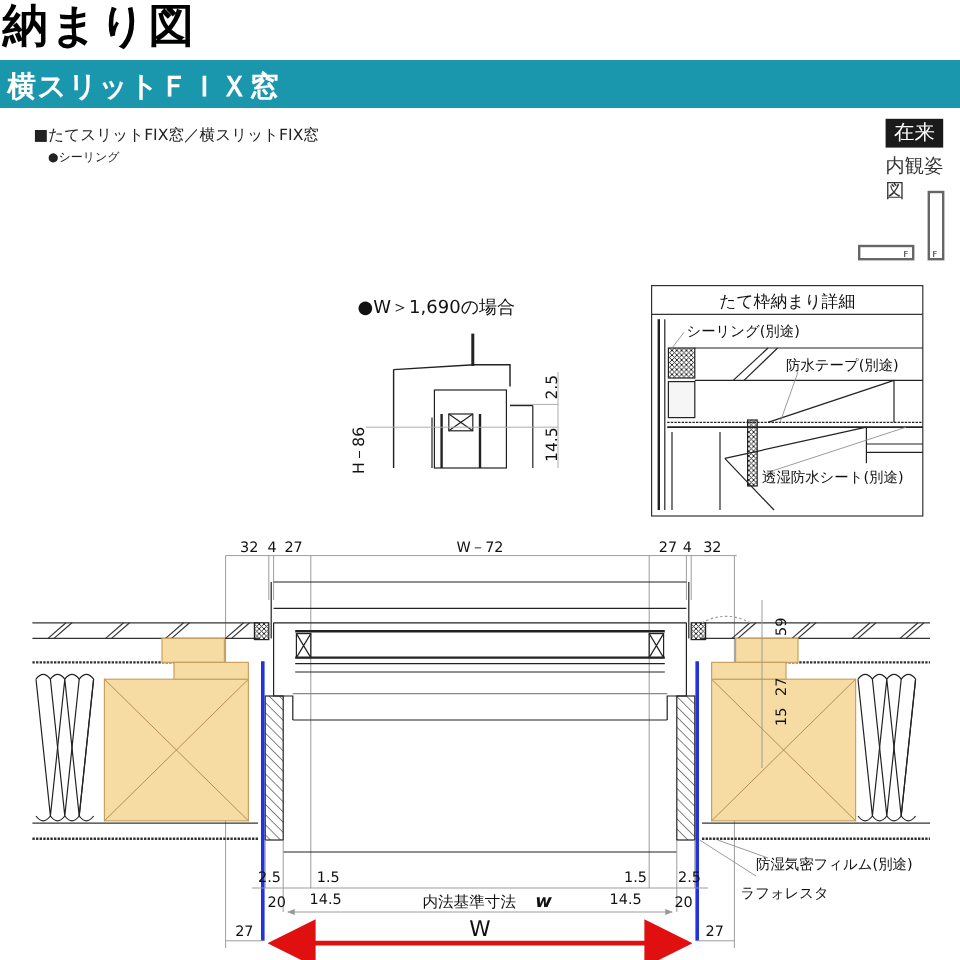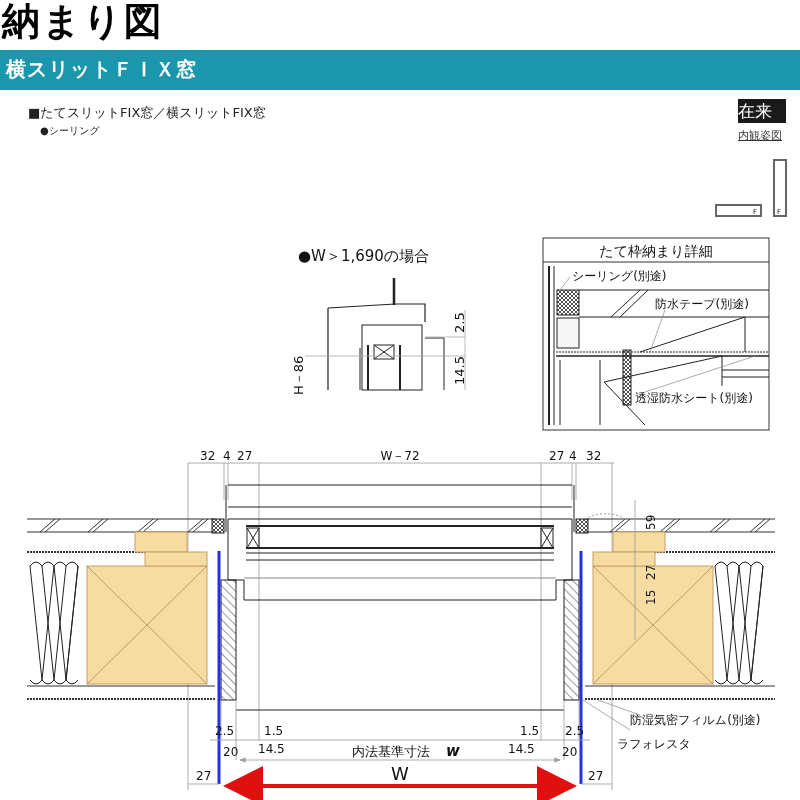--- a/index.html
+++ b/index.html
@@ -1,23 +1,23 @@
 <!DOCTYPE html>
 <html><head>
 <meta charset="utf-8">
 <style>
   html, body { margin:0; padding:0; background:#fff; }
   body { width:800px; height:800px; position:relative; overflow:hidden; font-family:"DejaVu Sans","Liberation Sans",sans-serif; color:#111; }
   .page-title { position:absolute; left:2px; top:-2px; font-size:38px; font-weight:bold; letter-spacing:2px; color:#000; line-height:46px; }
   .banner { position:absolute; left:0; top:50px; width:800px; height:40px; background:#1b97ad; }
-  .banner-text { position:absolute; left:6px; top:6px; font-size:20px; font-weight:bold; color:#fff; letter-spacing:1px; }
+  .banner-text { position:absolute; left:6px; top:6px; font-size:24px; font-weight:bold; color:#fff; letter-spacing:1px; }
   .sub-heading { position:absolute; left:28px; top:104px; font-size:13px; color:#222;text-align:center; }
   .sub-note { position:absolute; left:40px; top:124px; font-size:10px; color:#222; }
-  .badge { position:absolute; left:738px; top:99px; width:48px; height:24px; background:#1a1a1a; color:#fff; font-size:17px; line-height:24px; }
-  .badge-caption { position:absolute; left:738px; top:128px; font-size:11px; color:#333;text-decoration:underline; }
+  .badge { position:absolute; left:738px; top:99px; width:48px; height:24px; background:#1a1a1a; color:#fff; font-size:17px; text-align:center; line-height:24px; }
+  .badge-caption { position:absolute; left:738px; top:128px; font-size:16px; color:#333; }
   svg { position:absolute; left:0; top:0; }
   .t { font-family:"DejaVu Sans","Liberation Sans",sans-serif; fill:#111; }
 </style>
 </head>
 <body>
 
 <div class="page-title">納まり図</div>
 <div class="banner">
   <div class="banner-text">横スリットＦＩＸ窓</div>
 </div>

